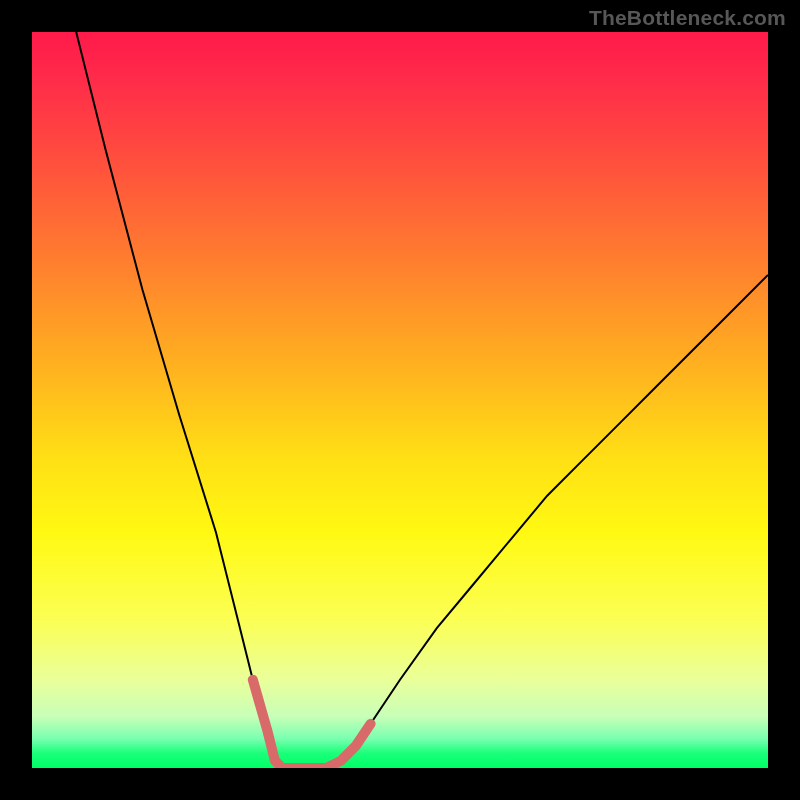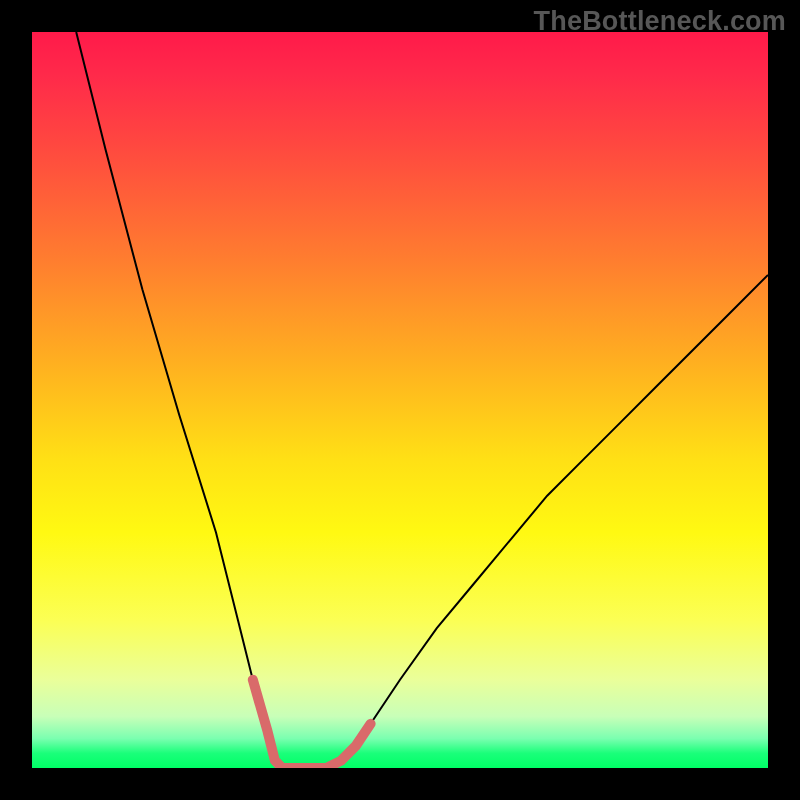--- a/index.html
+++ b/index.html
@@ -54,21 +54,21 @@
     position: absolute;
     top: 0;
     left: 0;
     width: 736px;
     height: 736px;
   }
   .watermark {
     position: absolute;
     top: 6px;
     right: 14px;
-    font-size: 27px;
+    font-size: 21px;
     font-weight: 600;
     color: #575757;
     letter-spacing: 0.2px;
   }
 </style>
 </head>
 <body>
 
 <div class="frame">
 

